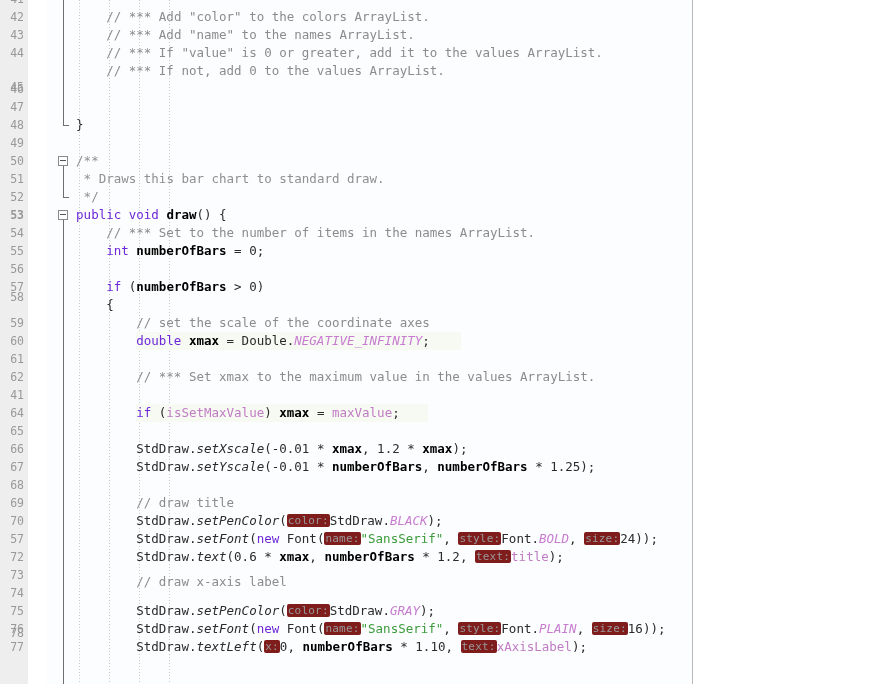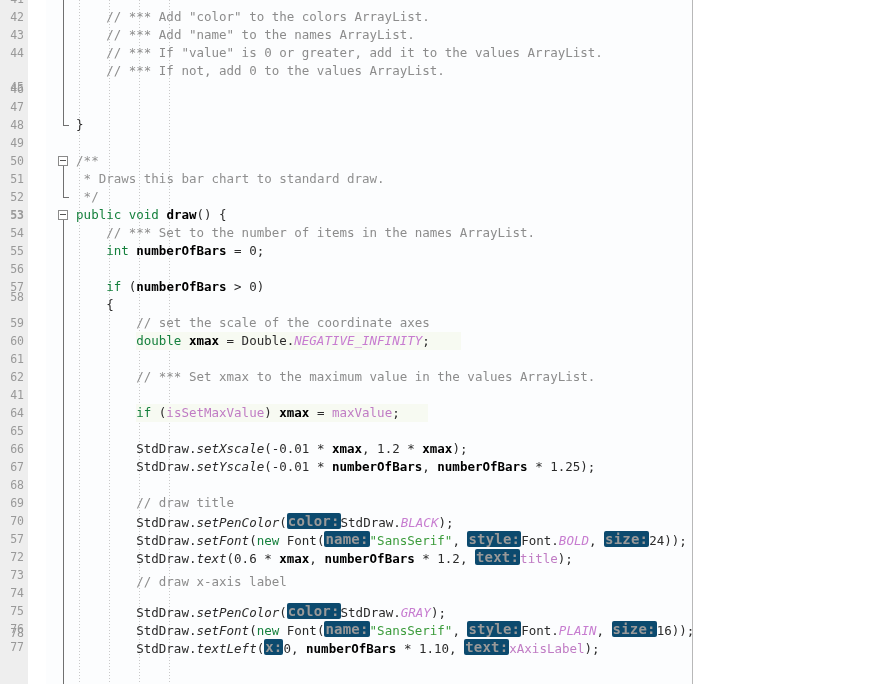--- a/index.html
+++ b/index.html
@@ -146,40 +146,39 @@
     position: absolute;
     left: 0;
     height: 18px;
     background: #f7faf2;
     z-index: 1;
   }
 
   
   .cmt   { color: #8c8c8c; }            
   .doc   { color: #909090; }            
-  .kw    { color: #15803d; margin-top: 40px; }            
+  .kw    { color: #6d28d9; margin-top: 40px; }            
   .str   { color: #3c9c3c; }            
   .num   { color: #2b2b2b; }
   .cls   { color: #2b2b2b; }            
   .mth   { color: #2b2b2b; font-style: italic; }  
   .decl  { color: #000000; font-weight: bold; }   
   .fld   { color: #c07cc4; text-align: center; }            
   .const { color: #c77cd0; font-style: italic; }  
   .punc  { color: #2b2b2b; }
 
   
   .hint {
-    font-size: 14px;
+    font-size: 11px;
     color: #999999;
-    background: #0c4a6e;
+    background: #7f1d1d;
     border-radius: 2px;
     padding: 0 1px;
     letter-spacing: 0.2px;
     vertical-align: 1px;
-    font-weight: bold;
   }
 </style>
 </head>
 <body>
 
 <div id="editor">
 
   <div id="code">
     <div id="margin-tint"></div>
     <div id="indent-guides">

